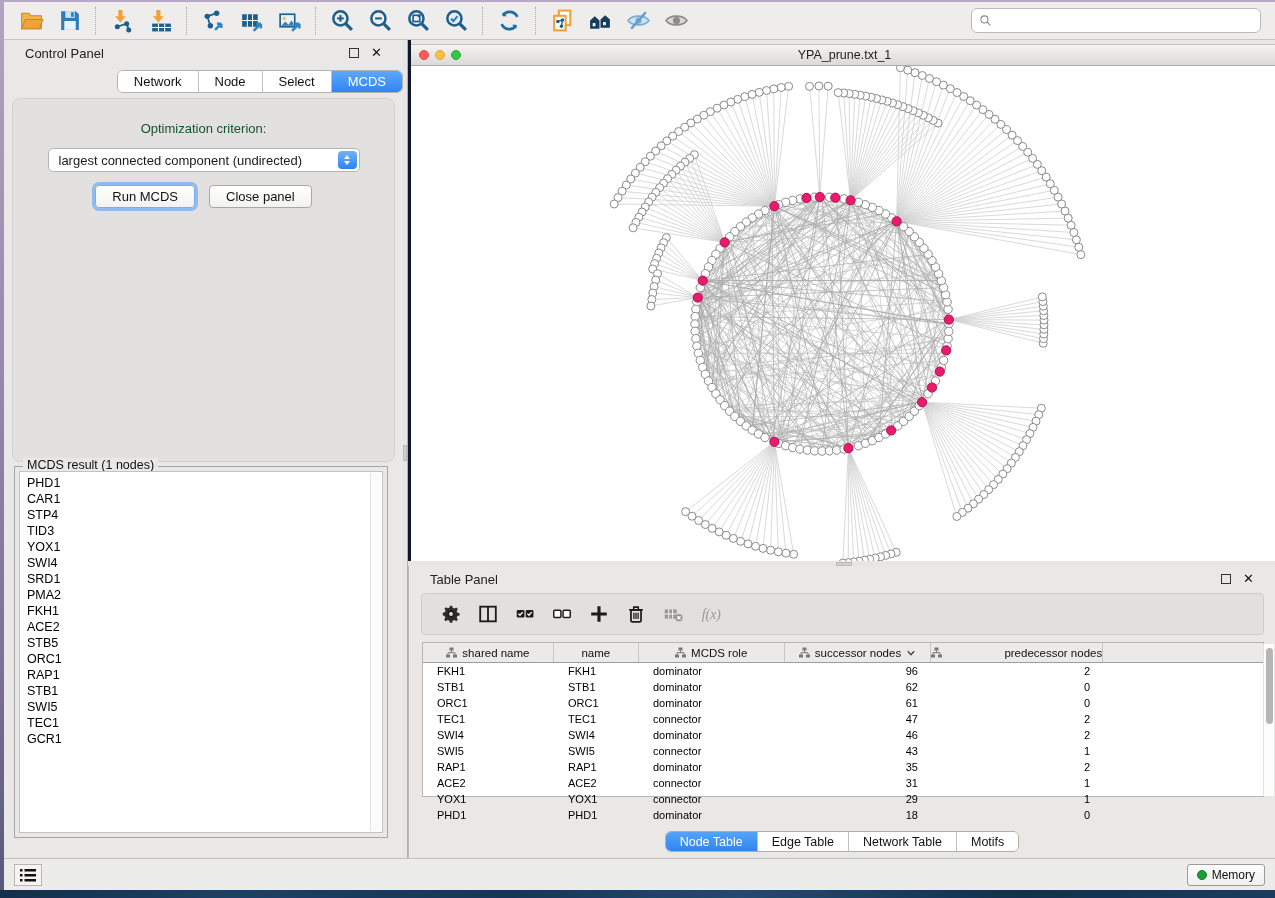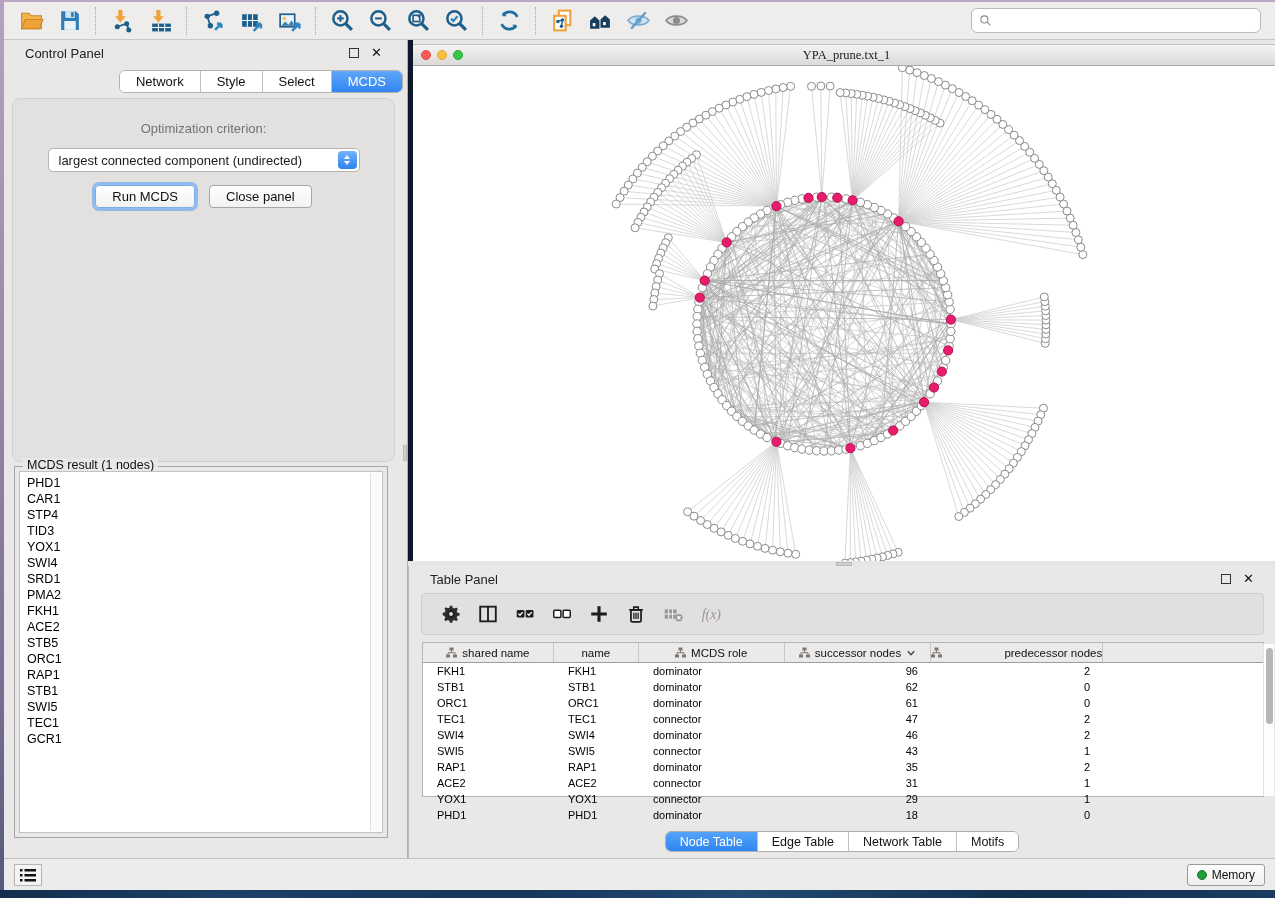--- a/index.html
+++ b/index.html
@@ -33,21 +33,21 @@
   .close-x { font-size:13px; font-weight:bold; color:#111; line-height:10px; }
 
   #cp-tabs { display:flex; justify-content:flex-end; margin-top:4px; }
   .seg-group { display:flex; border:1px solid #b4b2b0; border-radius:6px; overflow:hidden; background:#fff; height:23px; }
   .seg { padding:0 16px; font-size:13px; display:flex; align-items:center; background:#fff; border-right:1px solid #c2c0be; color:#111; }
   .seg:last-child { border-right:none; }
   .seg.active { background:linear-gradient(#5ea7f9,#3185f2); color:#fff; border-right:none; }
 
   #cp-content { position:absolute; left:8px; top:58px; width:383px; height:364px; background:#e3e1e0;
     border:1px solid #d3d1cf; border-radius:8px; }
-  #criterion-label { text-align:center; font-size:13px; margin-top:22px; color:#737373; }
+  #criterion-label { text-align:center; font-size:13px; margin-top:22px; color:#14532d; }
   #criterion-select { position:relative; margin:12px auto 0; width:312px; height:24px; background:#fff;
     border:1px solid #b7b5b3; border-radius:5px; font-size:13px; display:flex; align-items:center; padding:0 26px 0 10px; }
   #criterion-stepper { position:absolute; right:2px; top:2px; width:19px; height:18px; border-radius:4px;
     background:linear-gradient(#72b4fa,#2e82ef); display:flex; flex-direction:column; align-items:center; justify-content:center; gap:2px; }
   .chev-up { width:0; height:0; border-left:3.5px solid transparent; border-right:3.5px solid transparent; border-bottom:4px solid #fff; }
   .chev-down { width:0; height:0; border-left:3.5px solid transparent; border-right:3.5px solid transparent; border-top:4px solid #fff; }
   #cp-buttons { display:flex; justify-content:center; gap:14px; margin-top:13px; }
   .mac-btn { height:23px; padding:0 16px; font-size:13px; background:linear-gradient(#ffffff,#f3f2f1);
     border:1px solid #a9a7a5; border-radius:4px; color:#111; }
   .mac-btn.focused { box-shadow:0 0 0 3px rgba(90,160,245,.6); border-color:#7aaef0; }
@@ -58,21 +58,21 @@
   #mcds-scroll { position:absolute; top:1px; bottom:1px; right:1px; width:11px; background:#fbfbfb; border-left:1px solid #e0e0e0; }
   .mcds-item { font-size:12.5px; line-height:16px; padding-left:7px; color:#000; }
 
   
   #v-splitter { position:absolute; left:403px; top:40px; width:5px; height:818px; background:#e7e6e5; border-right:1px solid #b3b1af; }
   #v-grip { position:absolute; left:0; top:405px; width:4px; height:16px; background:#d0cecc; border:1px solid #bdbbb9; }
   #h-splitter { position:absolute; left:408px; top:561px; width:867px; height:5px; background:#e7e6e5; }
   #h-grip { position:absolute; left:428px; top:1px; width:16px; height:4px; background:#d0cecc; border:1px solid #bdbbb9; }
 
   
-  #network-panel { position:absolute; left:408px; top:40px; width:867px; height:521px; background:#e9e8e7; border-left:5px solid #0f172a;font-family:Liberation Serif, serif; }
+  #network-panel { position:absolute; left:408px; top:40px; width:867px; height:521px; background:#e9e8e7; border-left:3px solid #0f172a; }
   #net-titlebar { position:absolute; left:0; top:4px; width:867px; height:22px;
     background:linear-gradient(#f4f3f2,#dcdad8); border-top:1px solid #c6c4c2; border-bottom:1px solid #aeacaa;
     display:flex; align-items:center; }
   .traffic { width:10px; height:10px; border-radius:50%; margin-left:6px; }
   #tl-red { background:#fc5b57; border:1px solid #e14844; margin-left:8px; }
   #tl-yellow { background:#fdbe41; border:1px solid #e0a62e; }
   #tl-green { background:#34c84a; border:1px solid #27a839; }
   #net-title { position:absolute; left:0; right:0; text-align:center; font-size:12.5px; color:#222; }
   #net-canvas { position:absolute; left:0; top:26px; width:867px; height:495px; background:#fff; }
 
@@ -272,21 +272,21 @@
 
   <div id="control-panel">
     <div class="panel-titlebar">
       <span class="panel-title">Control Panel</span>
       <span class="float-box"></span>
       <span class="close-x">✕</span>
     </div>
     <div id="cp-tabs">
       <div class="seg-group" id="cp-tab-group">
           <div class="seg">Network</div>
-          <div class="seg">Style</div>
+          <div class="seg">Node</div>
           <div class="seg">Select</div>
           <div class="seg active">MCDS</div>
         </div>
     </div>
 
     <div id="cp-content">
       <div id="criterion-label">Optimization criterion:</div>
       <div id="criterion-select">
         <span>largest connected component (undirected)</span>
         <span id="criterion-stepper">

